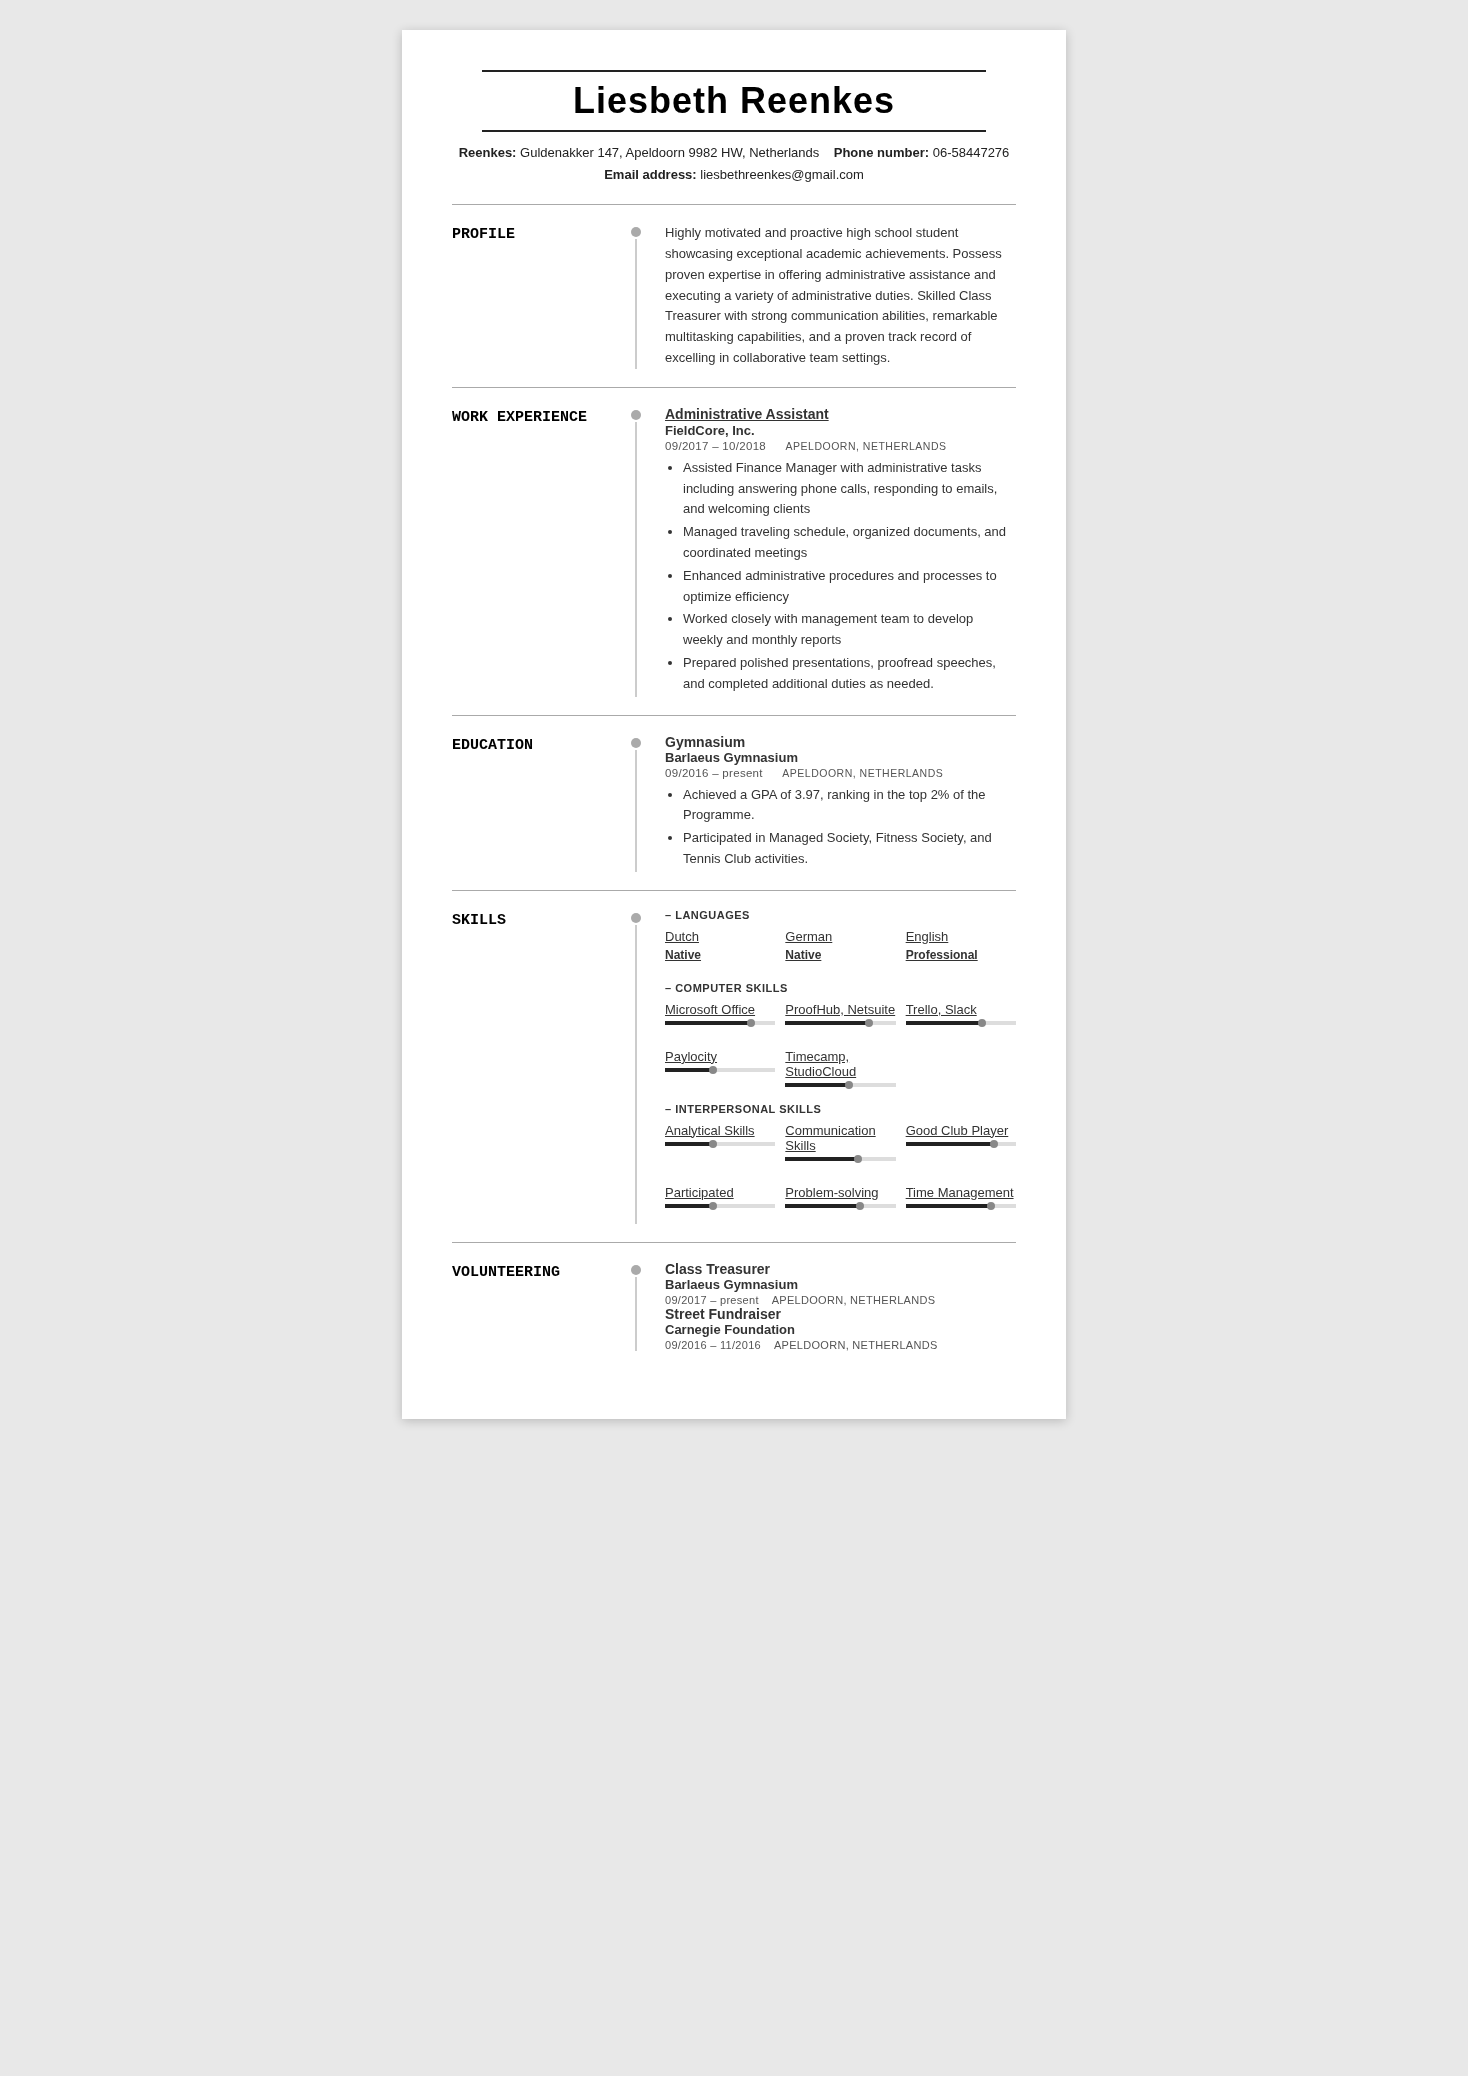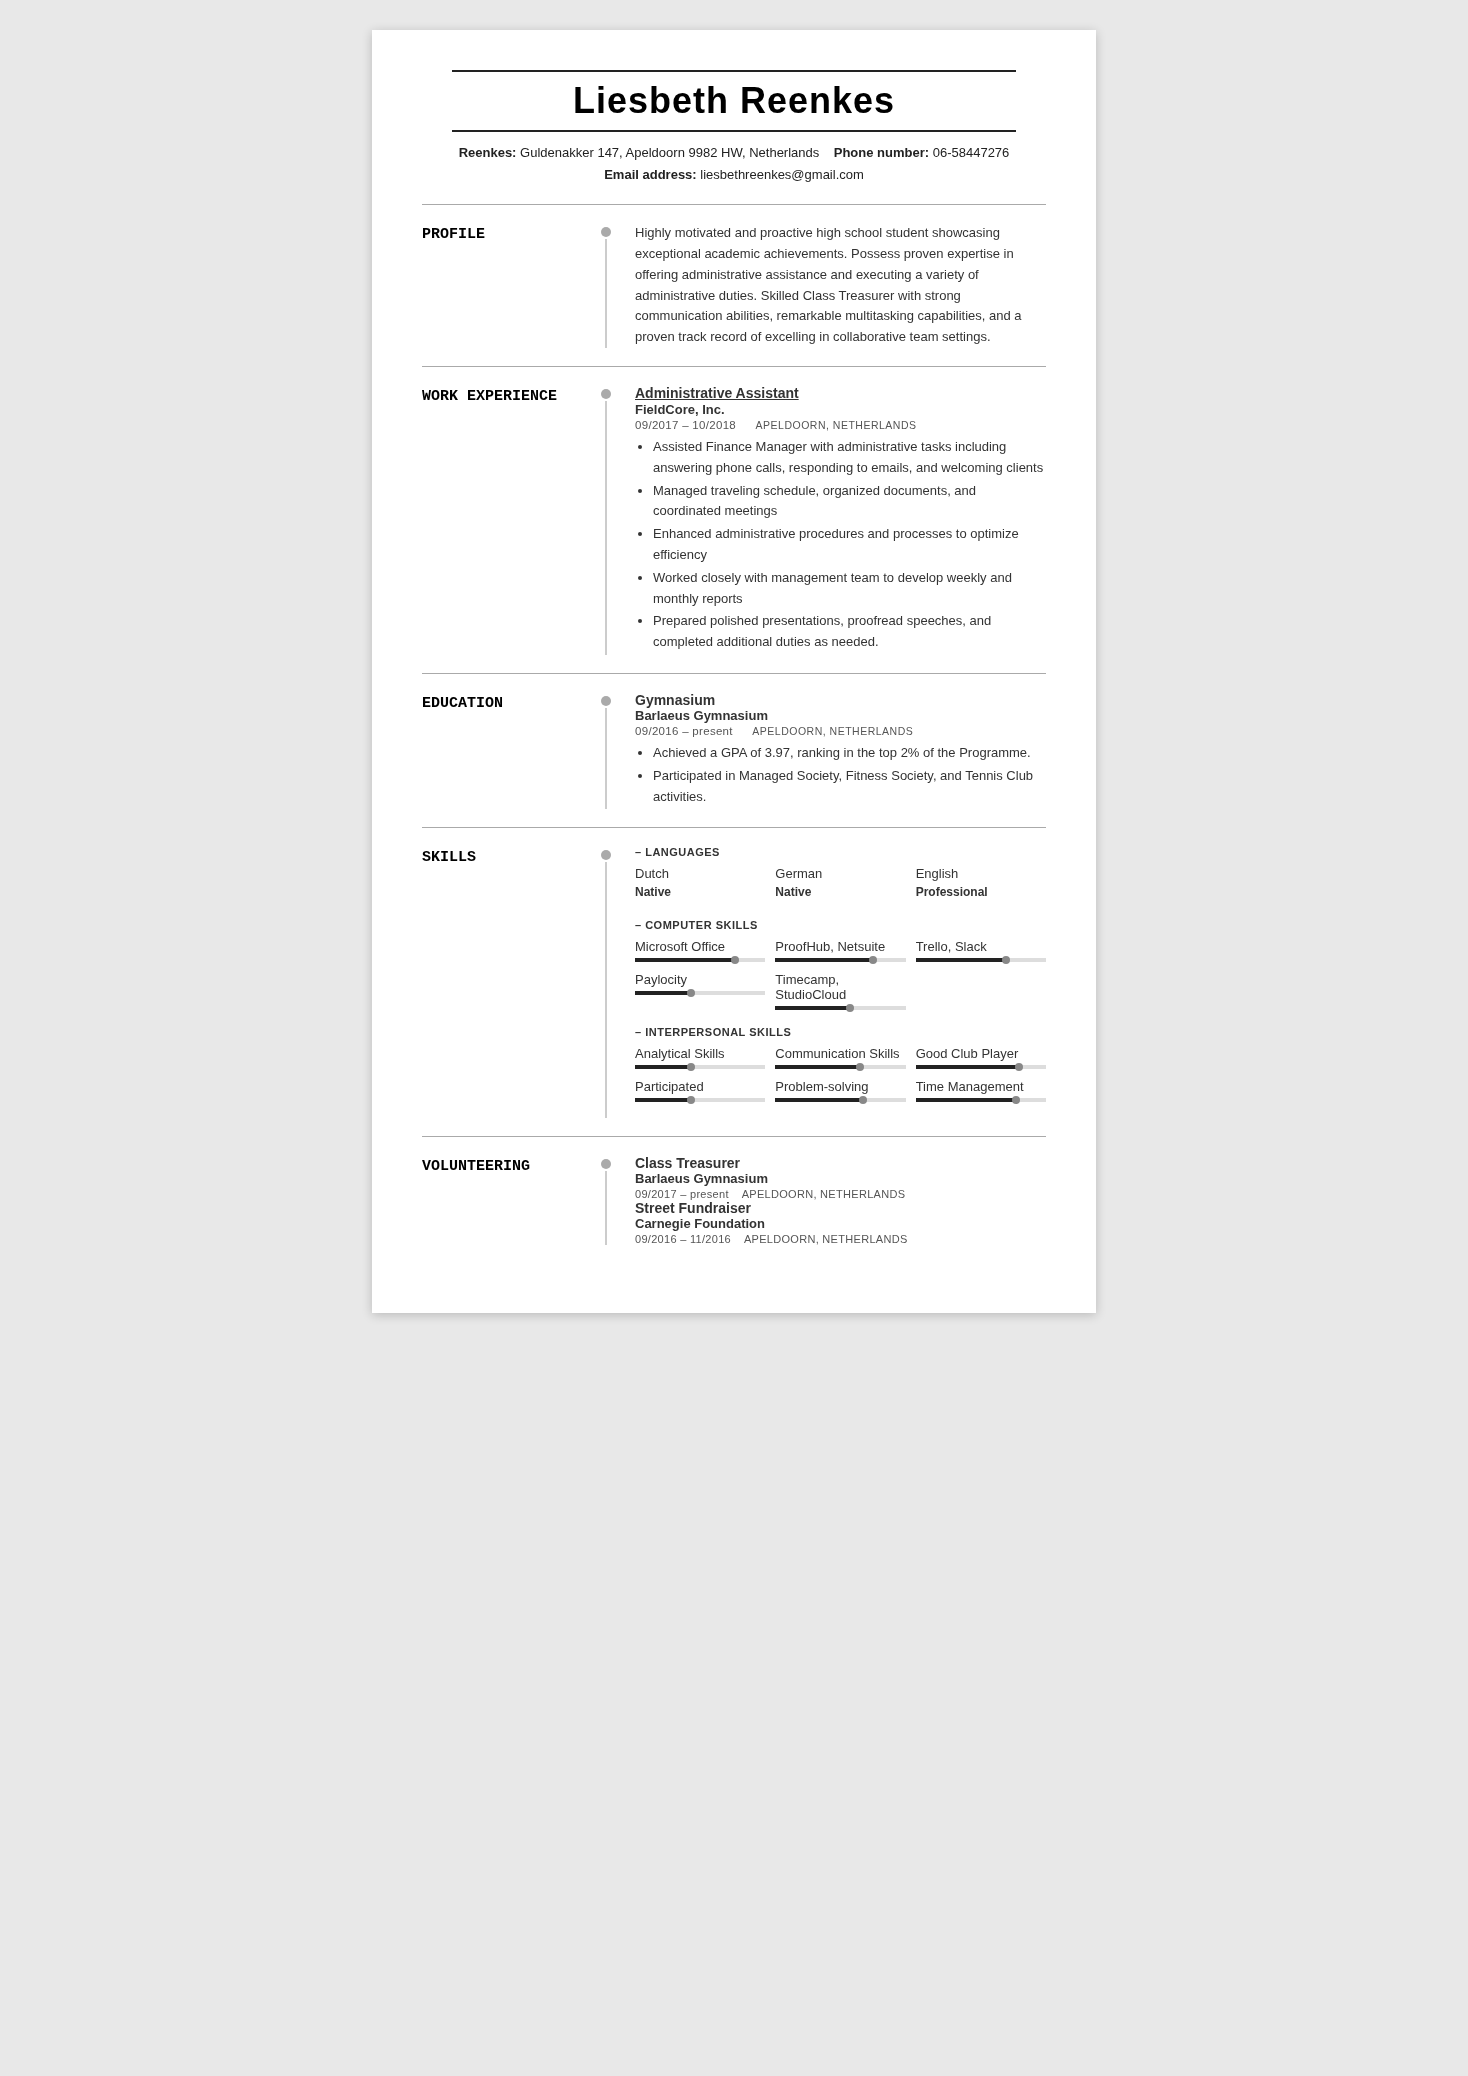--- a/index.html
+++ b/index.html
@@ -5,21 +5,21 @@
     * { box-sizing: border-box; margin: 0; padding: 0; }
     body {
       background: #e8e8e8;
       font-family: Arial, sans-serif;
       display: flex;
       justify-content: center;
       padding: 30px 0;
     }
     .resume {
       background: #fff;
-      width: 724px;
+      width: 664px;
       padding: 40px 50px 50px 50px;
       box-shadow: 0 2px 10px rgba(0,0,0,0.2);
     }
     .header {
       text-align: center;
       margin-bottom: 18px;
     }
     .header-name {
       font-size: 36px;
       font-weight: bold;
@@ -127,21 +127,22 @@
     .skills-subsection-title {
       font-size: 11px;
       font-weight: bold;
       letter-spacing: 0.5px;
       color: #333;
       margin-bottom: 8px;
     }
     .skills-grid {
       display: grid;
       grid-template-columns: 1fr 1fr 1fr;
-      gap: 10px 10px;
+      gap: 24px 10px;
+      text-decoration: underline;
     }
     .skill-item { }
     .skill-name {
       font-size: 13px;
       margin-bottom: 4px;
     }
     .skill-level-label {
       font-size: 12px;
       font-weight: bold;
       margin-bottom: 4px;

